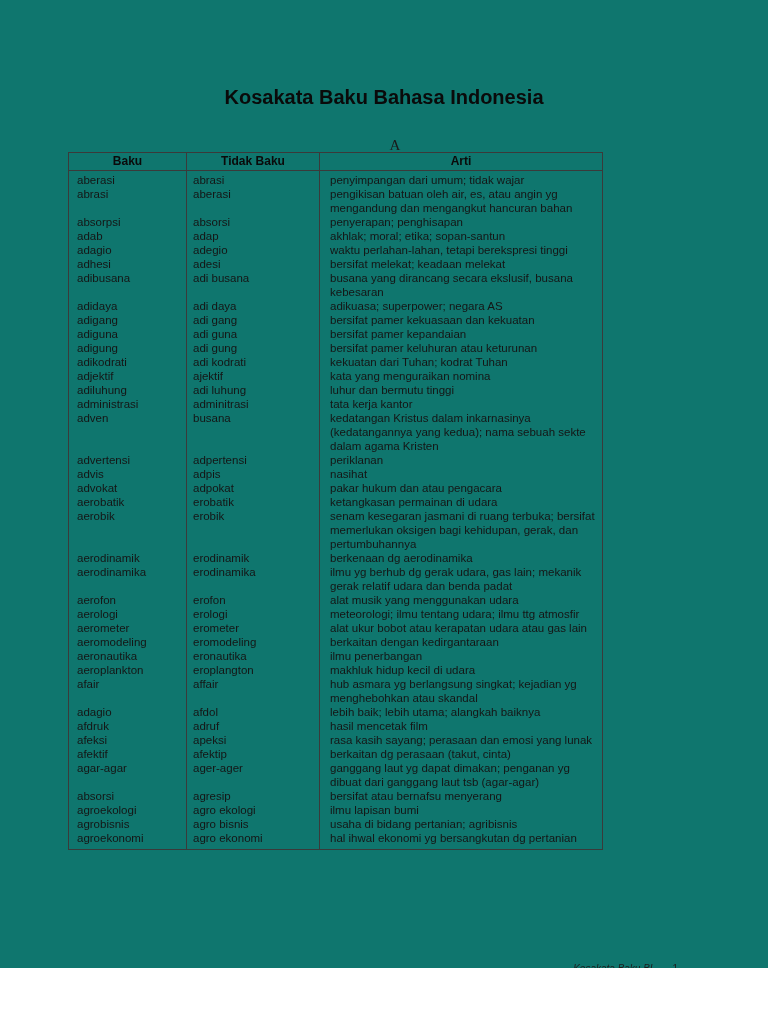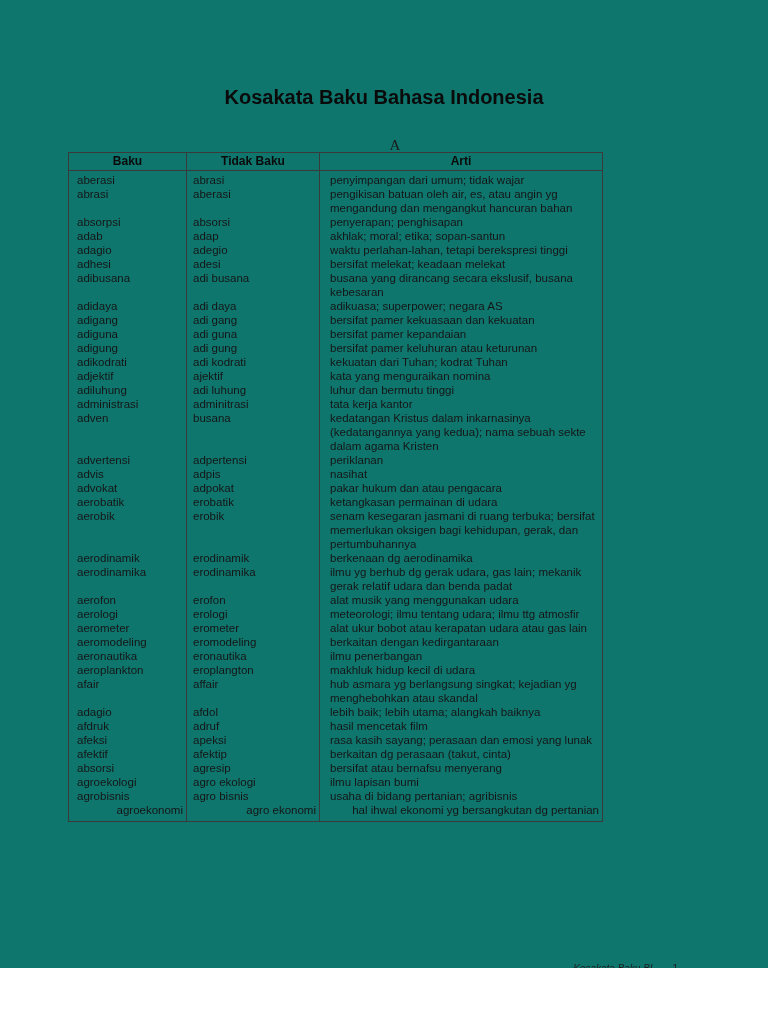--- a/index.html
+++ b/index.html
@@ -63,21 +63,21 @@
     border-top: none;
     border-bottom: none;
     vertical-align: top;
     padding-top: 0;
     padding-bottom: 0;
   }
   table.vocab td.col-baku   { padding-left: 8px;  padding-right: 3px; }
   table.vocab td.col-tidak  { padding-left: 6px;  padding-right: 3px; }
   table.vocab td.col-arti   { padding-left: 10px; padding-right: 3px; }
   tbody tr:first-child td { padding-top: 2px; }
-  tbody tr:last-child td  { padding-bottom: 4px; text-align: right; }
+  tbody tr:last-child td  { padding-bottom: 4px; }
   .footer {
     position: absolute;
     top: 962px;
     right: 90px;
     font-size: 10px;
     line-height: 14px;
     color: #1d1d1d;
     white-space: nowrap;
     text-align: right;
   }
@@ -277,20 +277,25 @@
           <td class="col-baku">afeksi</td>
           <td class="col-tidak">apeksi</td>
           <td class="col-arti">rasa kasih sayang; perasaan dan emosi yang lunak</td>
         </tr>
         <tr>
           <td class="col-baku">afektif</td>
           <td class="col-tidak">afektip</td>
           <td class="col-arti">berkaitan dg perasaan (takut, cinta)</td>
         </tr>
         <tr>
+          <td class="col-baku">agar-agar</td>
+          <td class="col-tidak">ager-ager</td>
+          <td class="col-arti">ganggang laut yg dapat dimakan; penganan yg dibuat dari ganggang laut tsb (agar-agar)</td>
+        </tr>
+        <tr>
           <td class="col-baku">absorsi</td>
           <td class="col-tidak">agresip</td>
           <td class="col-arti">bersifat atau bernafsu menyerang</td>
         </tr>
         <tr>
           <td class="col-baku">agroekologi</td>
           <td class="col-tidak">agro ekologi</td>
           <td class="col-arti">ilmu lapisan bumi</td>
         </tr>
         <tr>

